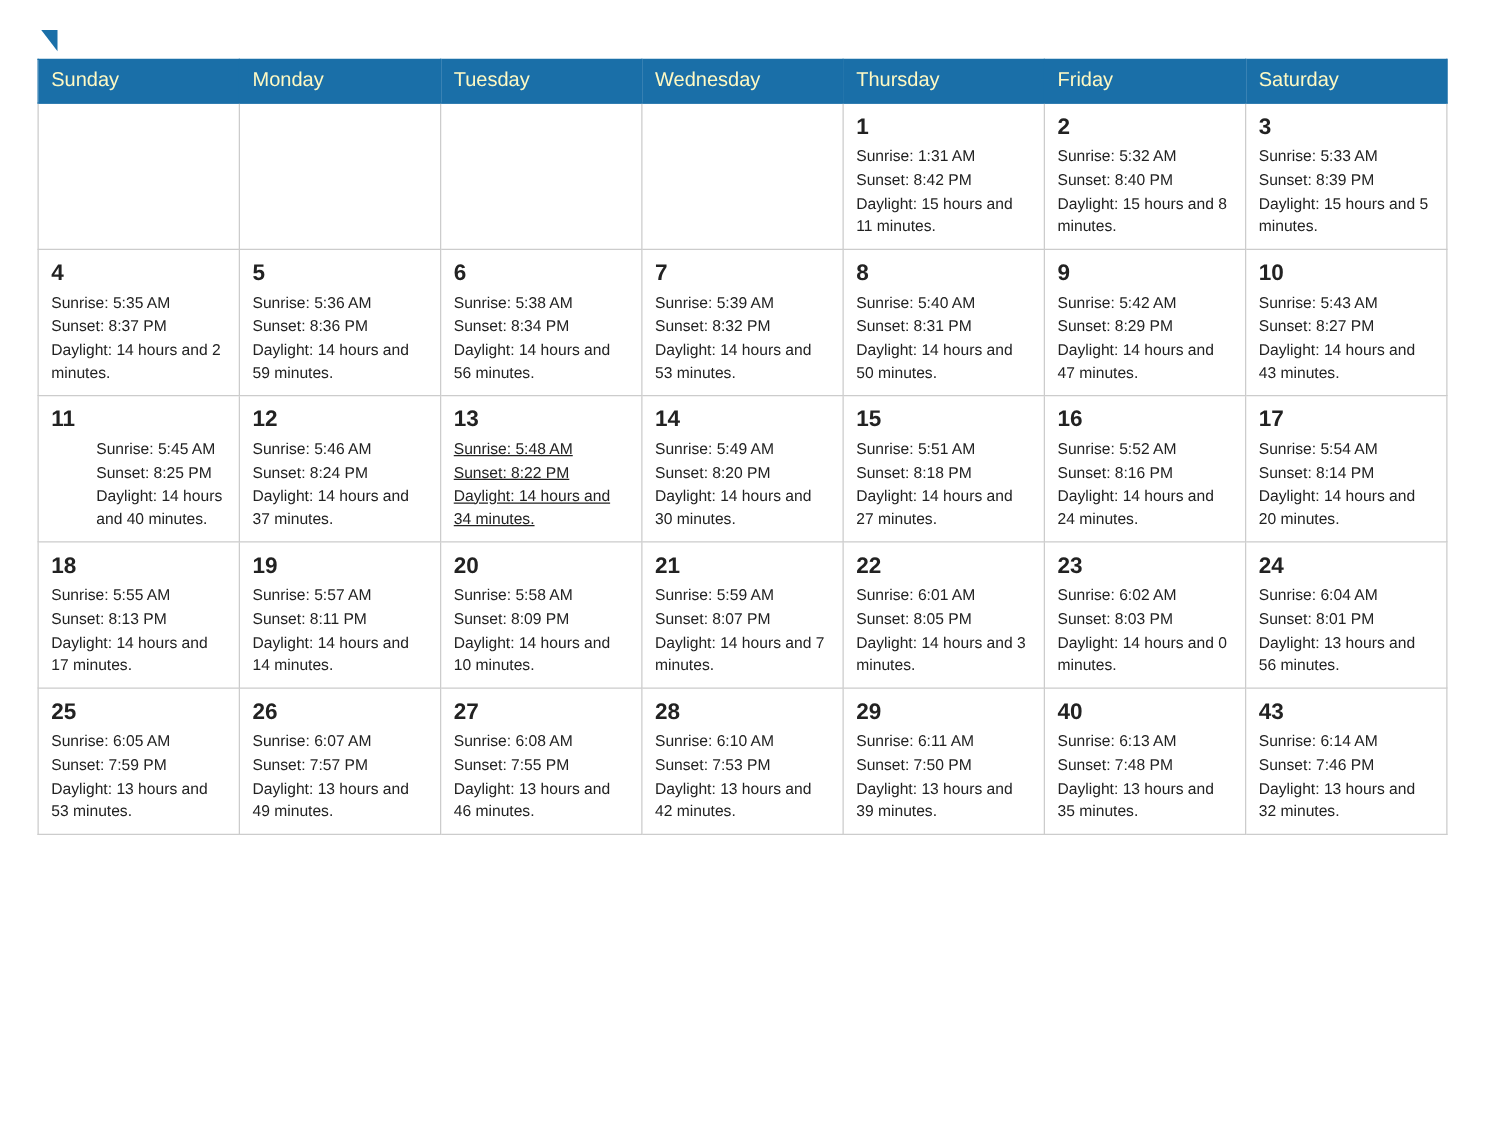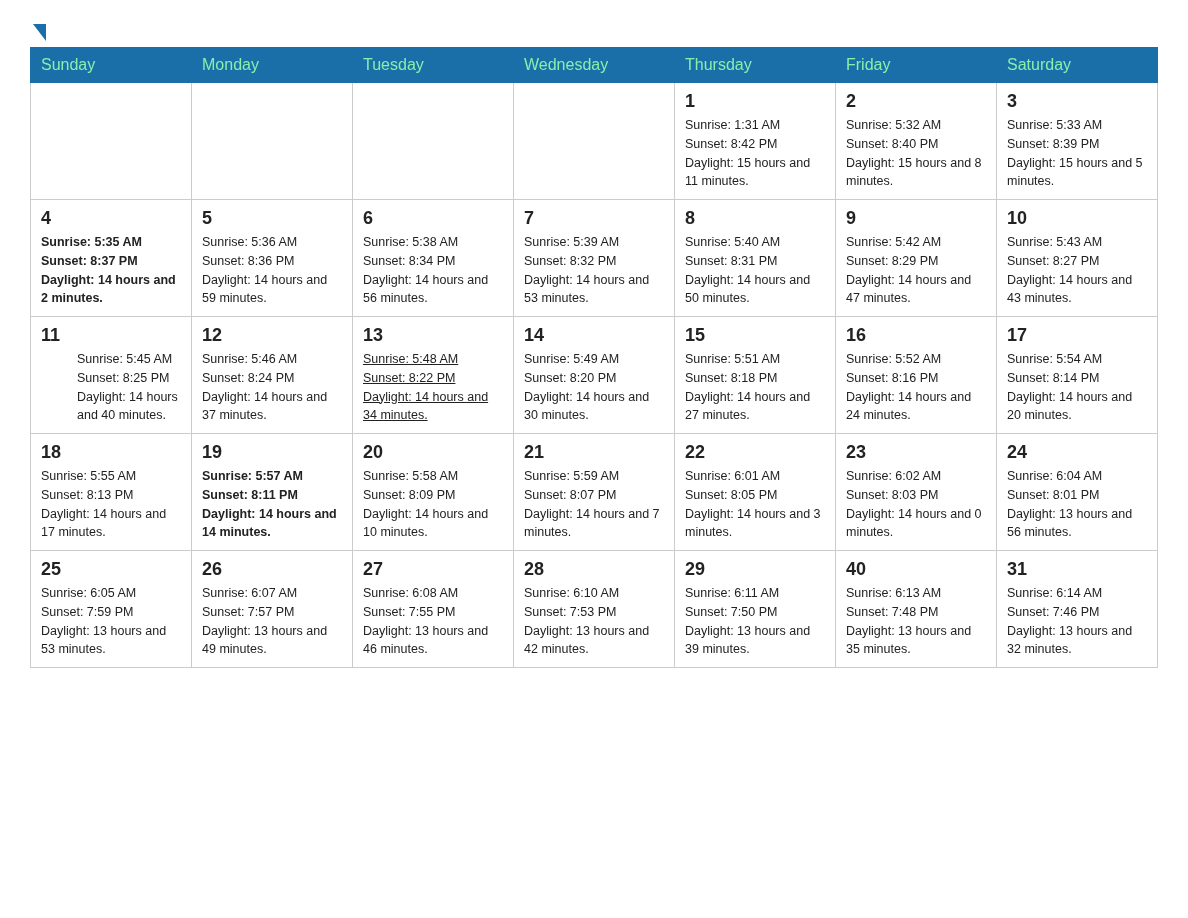--- a/index.html
+++ b/index.html
@@ -22,21 +22,21 @@
     }
     .calendar {
       width: 100%;
       border-collapse: collapse;
       margin-top: 10px;
     }
     .calendar thead tr {
       background-color: #1a6fa8;
     }
     .calendar thead th {
-      color: #86efac;
+      color: #fef9c3;
       font-size: 16px;
       font-weight: normal;
       padding: 8px 10px;
       text-align: left;
       border: 1px solid #1a6fa8;
     }
     .calendar tbody td {
       vertical-align: top;
       padding: 8px 10px;
       font-size: 13px;
@@ -128,21 +128,21 @@
         <td>
           <span class="day-num">3</span>
           <div class="day-info" style="white-space: pre-line;">Sunrise: 5:33 AM
 Sunset: 8:39 PM
 Daylight: 15 hours and 5 minutes.</div>
         </td>
       </tr>
       <tr>
         <td>
           <span class="day-num">4</span>
-          <div class="day-info" style="white-space: pre-line; font-weight: bold;">Sunrise: 5:35 AM
+          <div class="day-info" style="white-space: pre-line;">Sunrise: 5:35 AM
 Sunset: 8:37 PM
 Daylight: 14 hours and 2 minutes.</div>
         </td>
         <td>
           <span class="day-num">5</span>
           <div class="day-info" style="white-space: pre-line;">Sunrise: 5:36 AM
 Sunset: 8:36 PM
 Daylight: 14 hours and 59 minutes.</div>
         </td>
         <td>
@@ -222,21 +222,21 @@
       </tr>
       <tr>
         <td>
           <span class="day-num">18</span>
           <div class="day-info" style="white-space: pre-line;">Sunrise: 5:55 AM
 Sunset: 8:13 PM
 Daylight: 14 hours and 17 minutes.</div>
         </td>
         <td>
           <span class="day-num">19</span>
-          <div class="day-info" style="white-space: pre-line; font-weight: bold;">Sunrise: 5:57 AM
+          <div class="day-info" style="white-space: pre-line;">Sunrise: 5:57 AM
 Sunset: 8:11 PM
 Daylight: 14 hours and 14 minutes.</div>
         </td>
         <td>
           <span class="day-num">20</span>
           <div class="day-info" style="white-space: pre-line;">Sunrise: 5:58 AM
 Sunset: 8:09 PM
 Daylight: 14 hours and 10 minutes.</div>
         </td>
         <td>
@@ -295,20 +295,20 @@
 Sunset: 7:50 PM
 Daylight: 13 hours and 39 minutes.</div>
         </td>
         <td>
           <span class="day-num">40</span>
           <div class="day-info" style="white-space: pre-line;">Sunrise: 6:13 AM
 Sunset: 7:48 PM
 Daylight: 13 hours and 35 minutes.</div>
         </td>
         <td>
-          <span class="day-num">31</span>
+          <span class="day-num">43</span>
           <div class="day-info" style="white-space: pre-line;">Sunrise: 6:14 AM
 Sunset: 7:46 PM
 Daylight: 13 hours and 32 minutes.</div>
         </td>
       </tr>
     </tbody>
 </table>
 
 </body></html>

